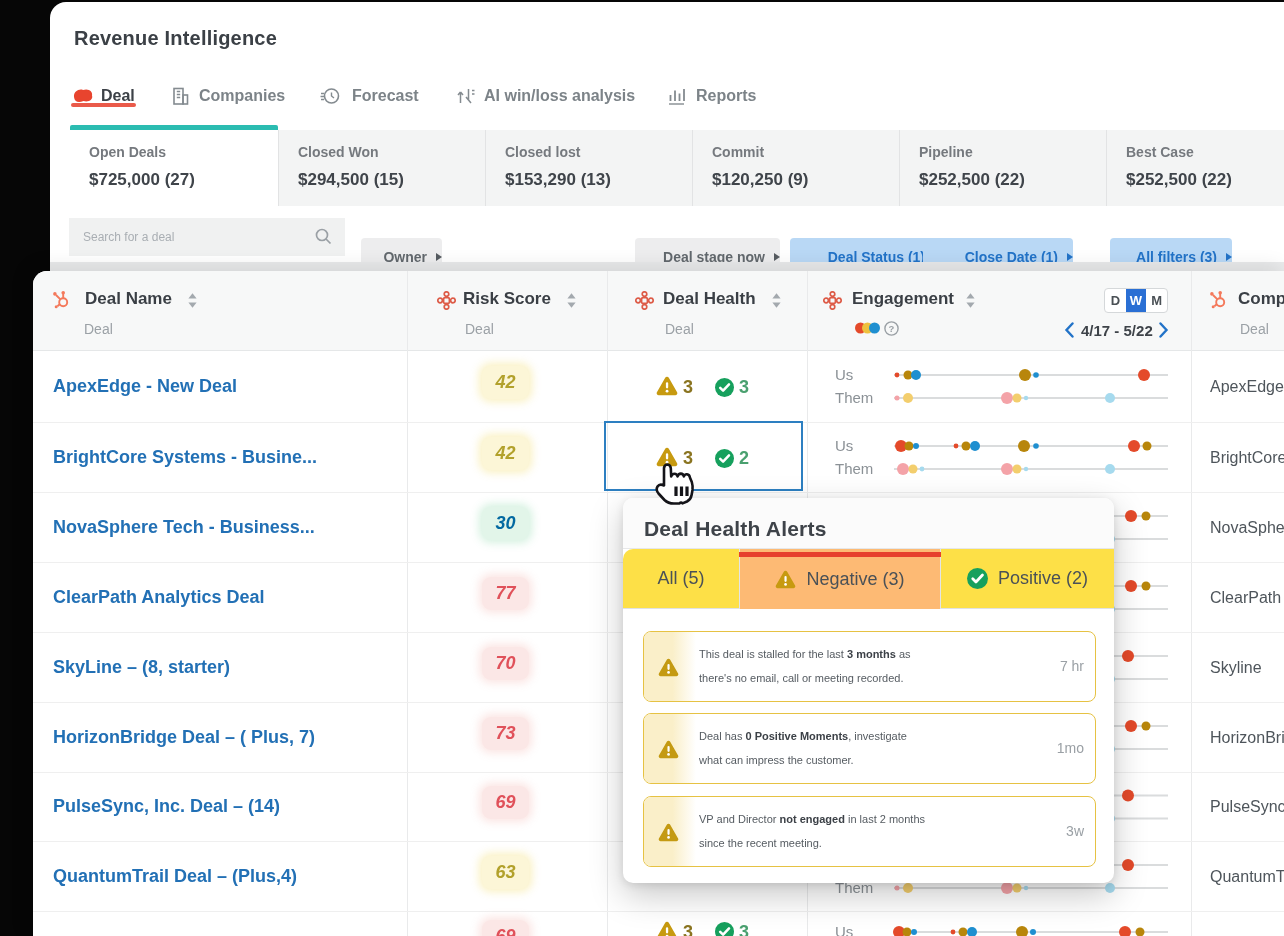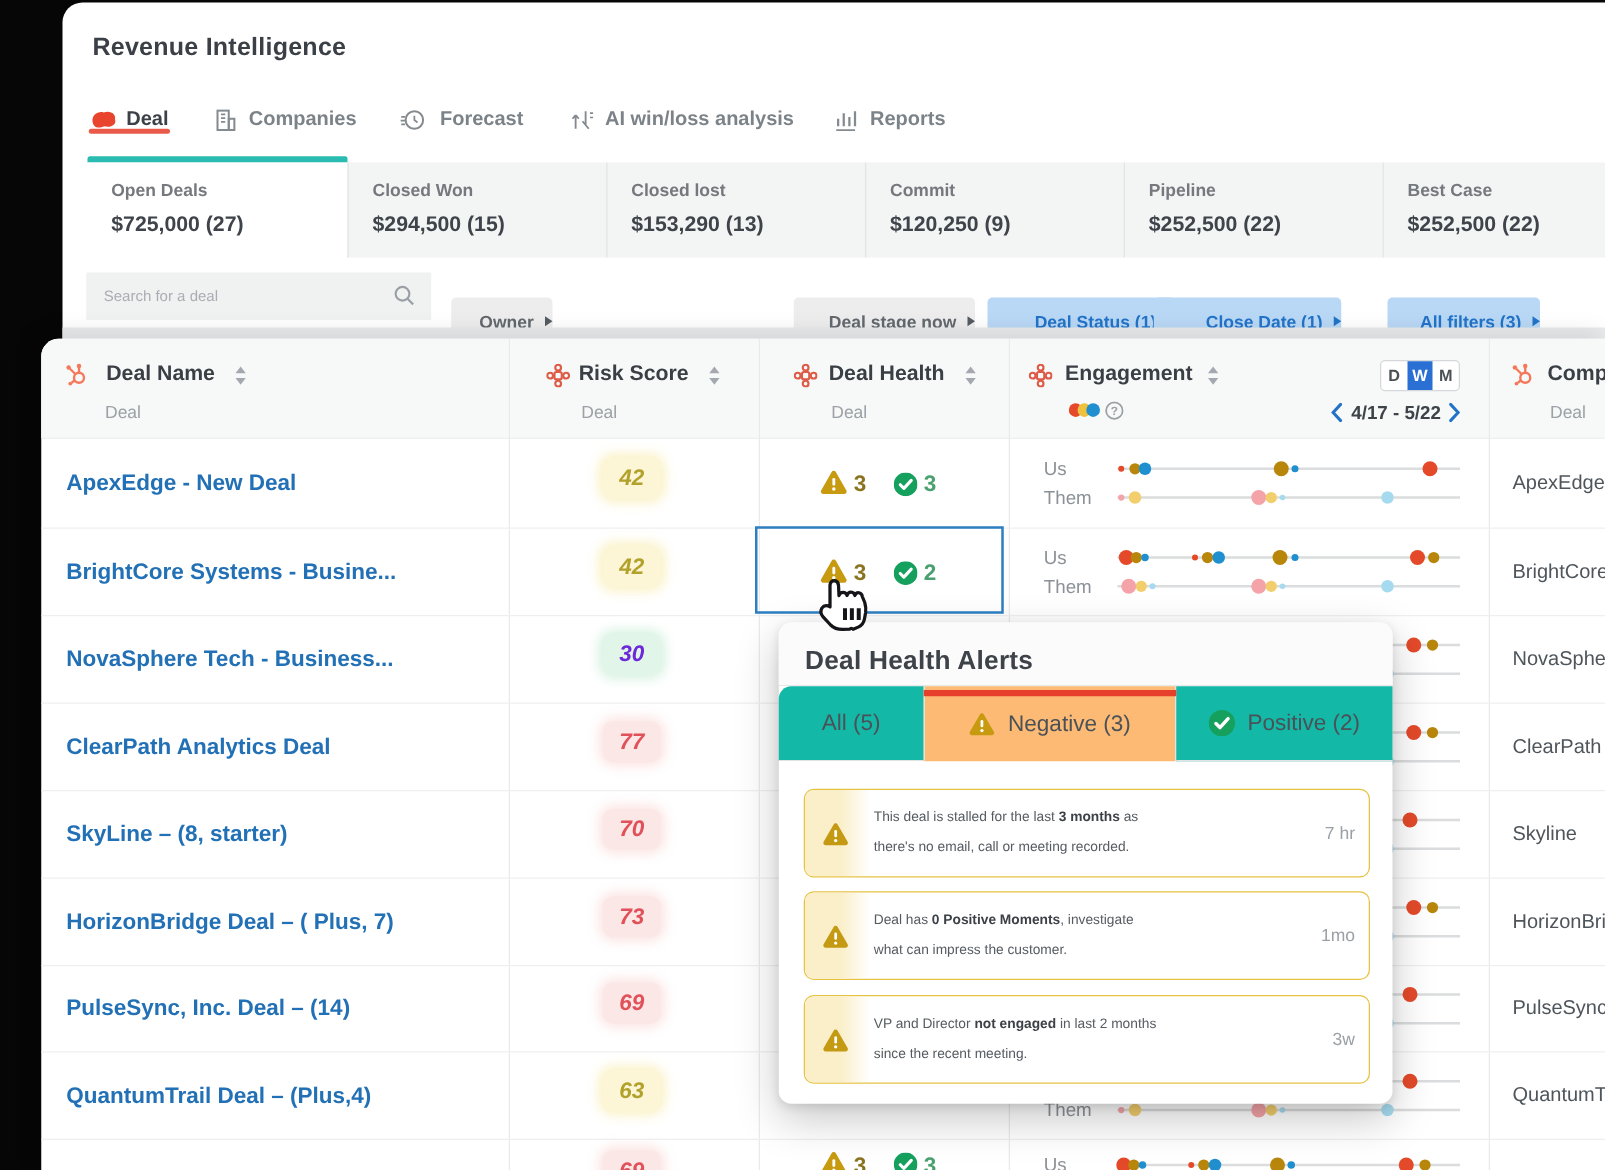--- a/index.html
+++ b/index.html
@@ -34,31 +34,31 @@
 #thead { left:0; top:0; width:1251px; height:80px; background:#f7f8f8;
   border-bottom:1px solid #e5e7e8; border-top-left-radius:14px; }
 .colb { top:0; width:1px; height:665px; background:#e9eaeb; }
 .hmain { top:18px; font-size:17px; font-weight:bold; color:#3a3f45; }
 .hsub { top:50px; font-size:14px; color:#9ba1a6; }
 .row { left:0; width:1251px; border-bottom:1px solid #efefef; }
 .dname { left:20px; font-size:18px; font-weight:bold; color:#2270b5; white-space:nowrap; }
 .badge { width:47px; height:33px; border-radius:9px; font-size:18px; font-weight:600;
   display:flex; align-items:center; justify-content:center;font-style:italic; }
 .badge.y { background:#fcf6d7; color:#b2a12b; box-shadow:0 0 9px 3px rgba(249,238,185,0.85); }
-.badge.g { background:#e2f5e9; color:#6d28d9; box-shadow:0 0 9px 3px rgba(206,239,219,0.85); }
+.badge.g { background:#e2f5e9; color:#0369a1; box-shadow:0 0 9px 3px rgba(206,239,219,0.85); }
 .badge.r { background:#fbe7e6; color:#e0515a; box-shadow:0 0 9px 3px rgba(250,224,222,0.85); }
 .hnum { font-size:18px; font-weight:600; }
 
 
 #popup { left:623px; top:498px; width:491px; height:385px; background:#fff; border-radius:10px;
   box-shadow:0 12px 34px rgba(0,0,0,0.22), 0 2px 8px rgba(0,0,0,0.10); }
 #pophead { left:0; top:0; width:491px; height:51px; background:#fbfbfb;
   border-bottom:1px solid #e6e7e8; border-radius:10px 10px 0 0;padding-left:19px; }
 #pophead span { position:absolute; left:21px; top:19px; font-size:21px; font-weight:600; color:#3e4349; letter-spacing:0.2px; }
-.ptab { top:51px; height:60px; background:#14b8a6; border-bottom:1px solid #e0e2e3;
+.ptab { top:51px; height:60px; background:#fde047; border-bottom:1px solid #e0e2e3;
   display:flex; align-items:center; justify-content:center; gap:10px;
   font-size:18px; color:#4a5157; }
 .ptab.active { background:#fdba74; border-bottom:none; }
 #redbar { left:116px; top:54px; width:202px; height:4.5px; background:#e6402d; }
 .acard { left:20px; width:453px; height:71px; border:1.5px solid #e6c243; border-radius:8px;
   background:#fff; overflow:hidden; }
 .astripe { position:absolute; left:0; top:0; width:52px; height:100%;
   background:linear-gradient(90deg,#faefc9 55%,rgba(250,239,201,0)); }
 .atext { position:absolute; left:55px; top:10px; width:360px; font-size:11px; line-height:24px; color:#555b61; }
 .atext b { color:#3c4147; }

